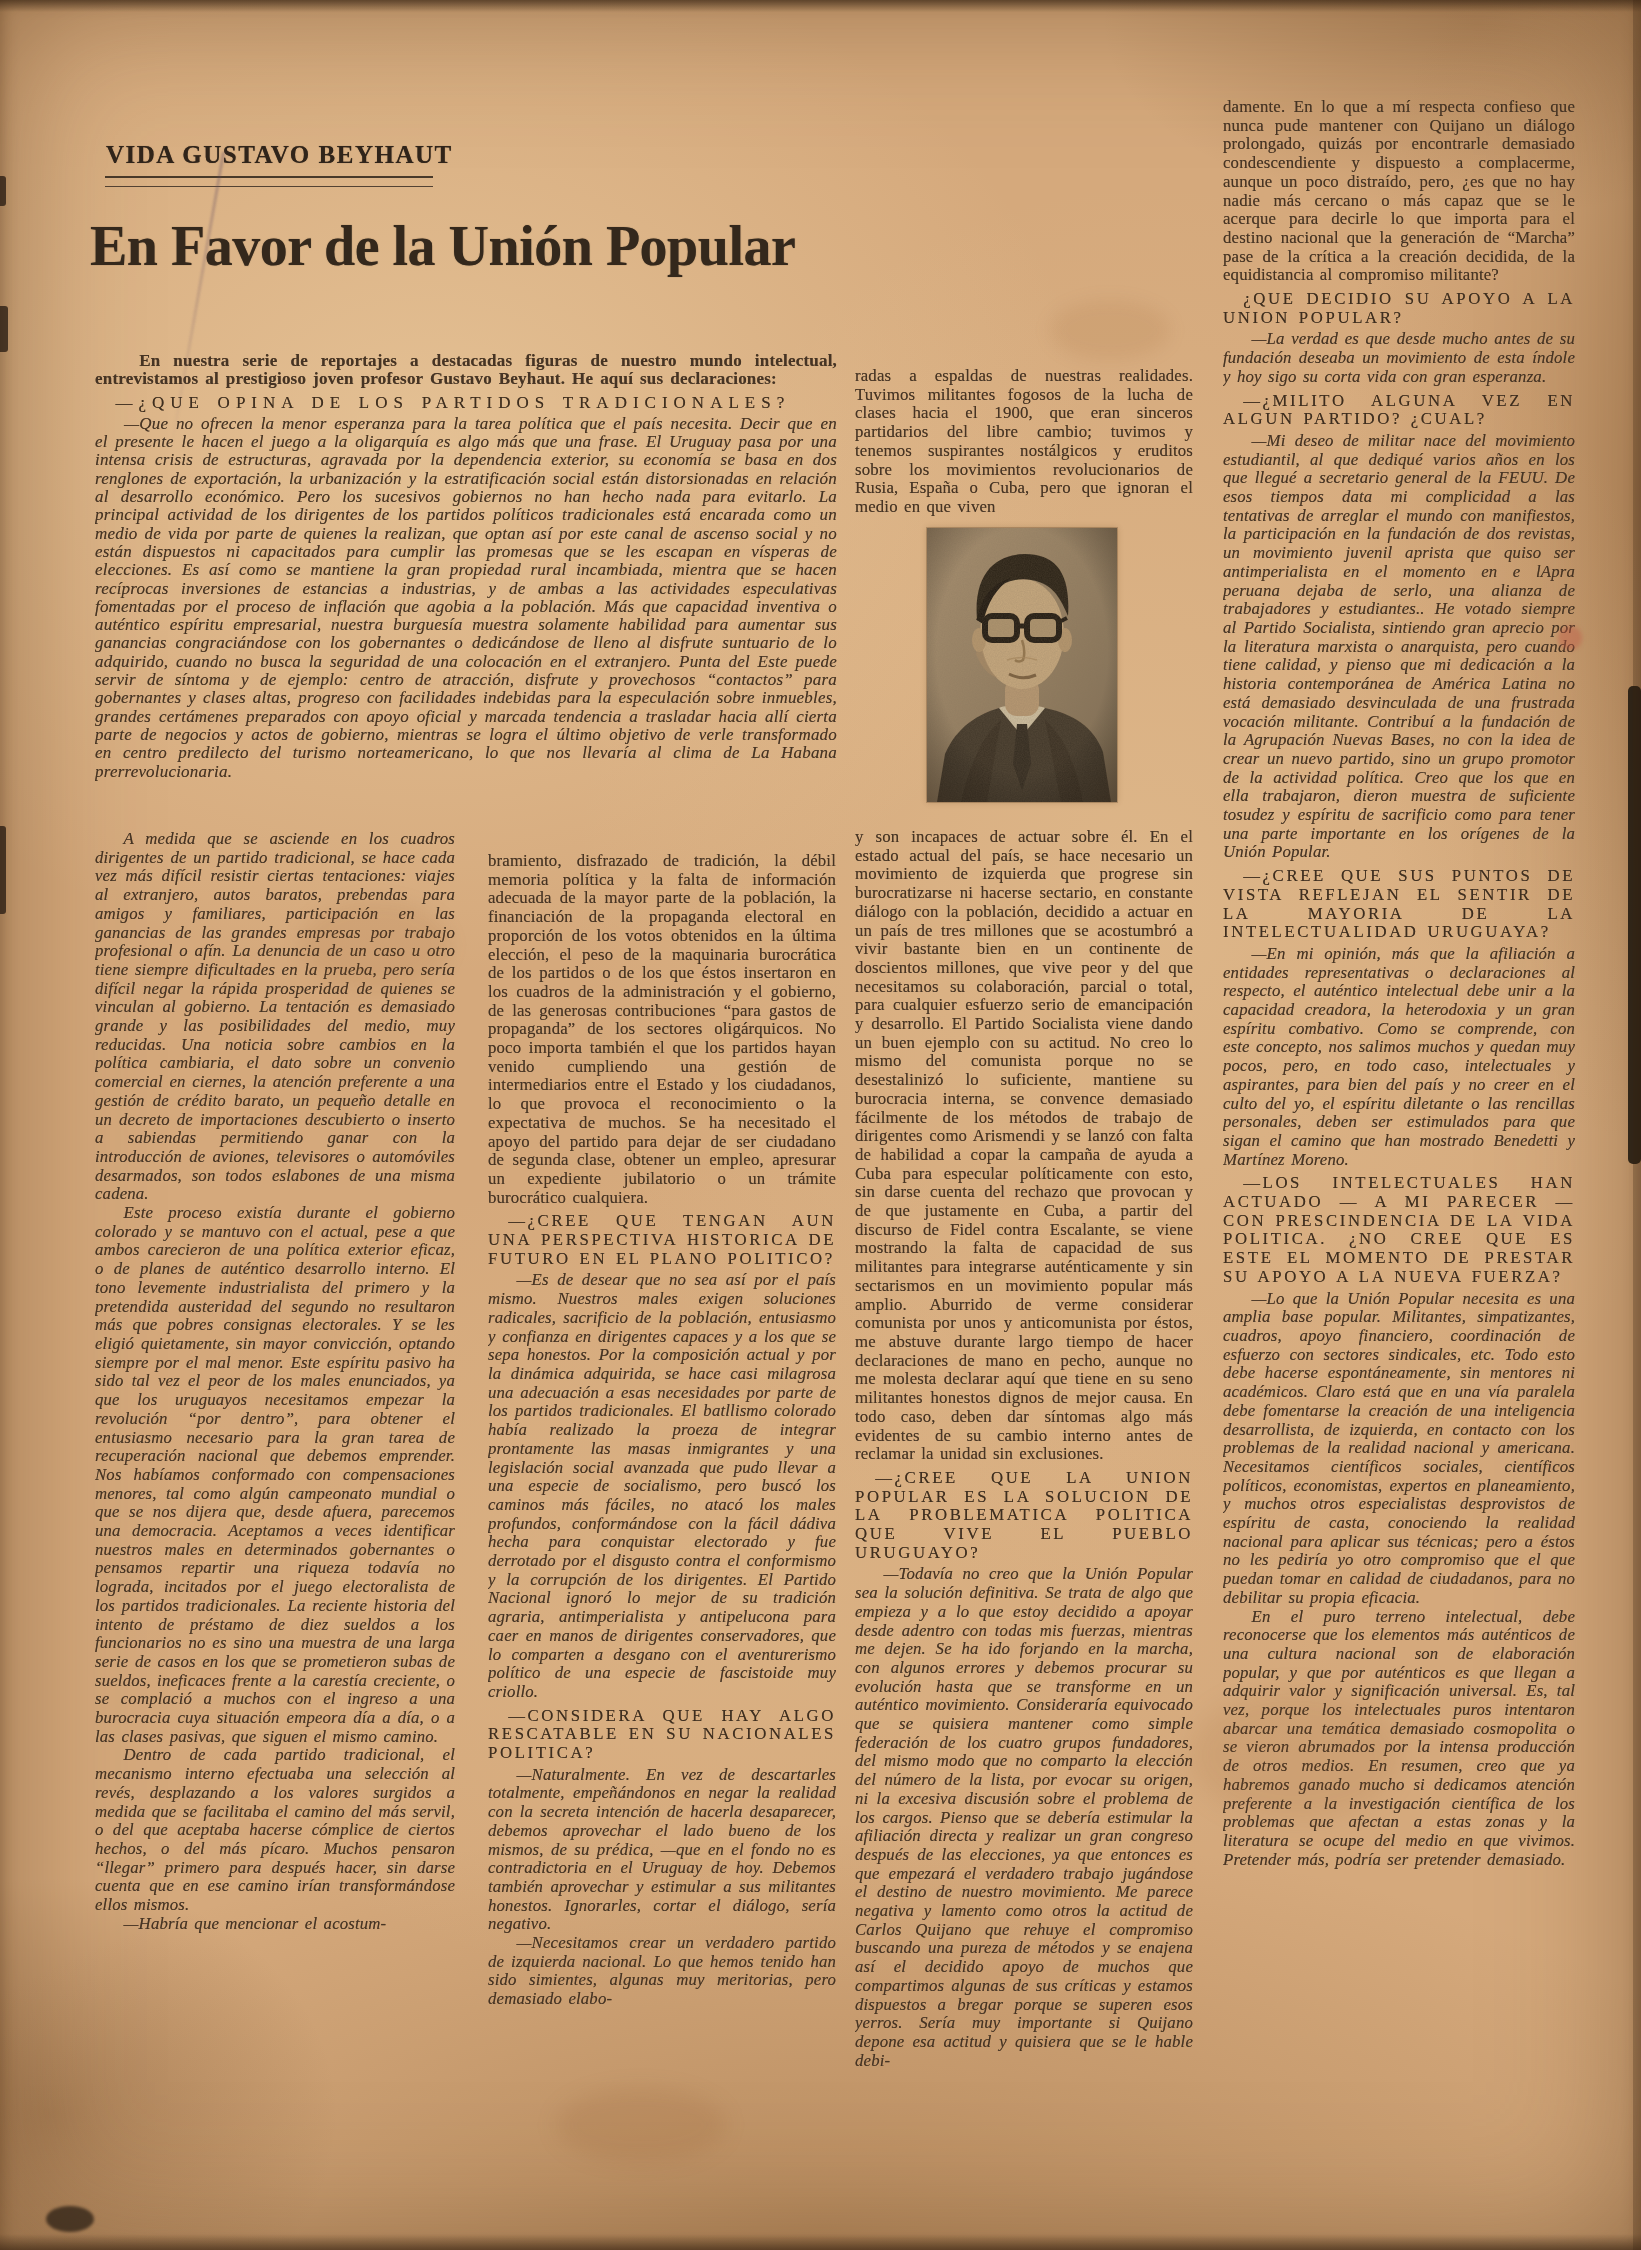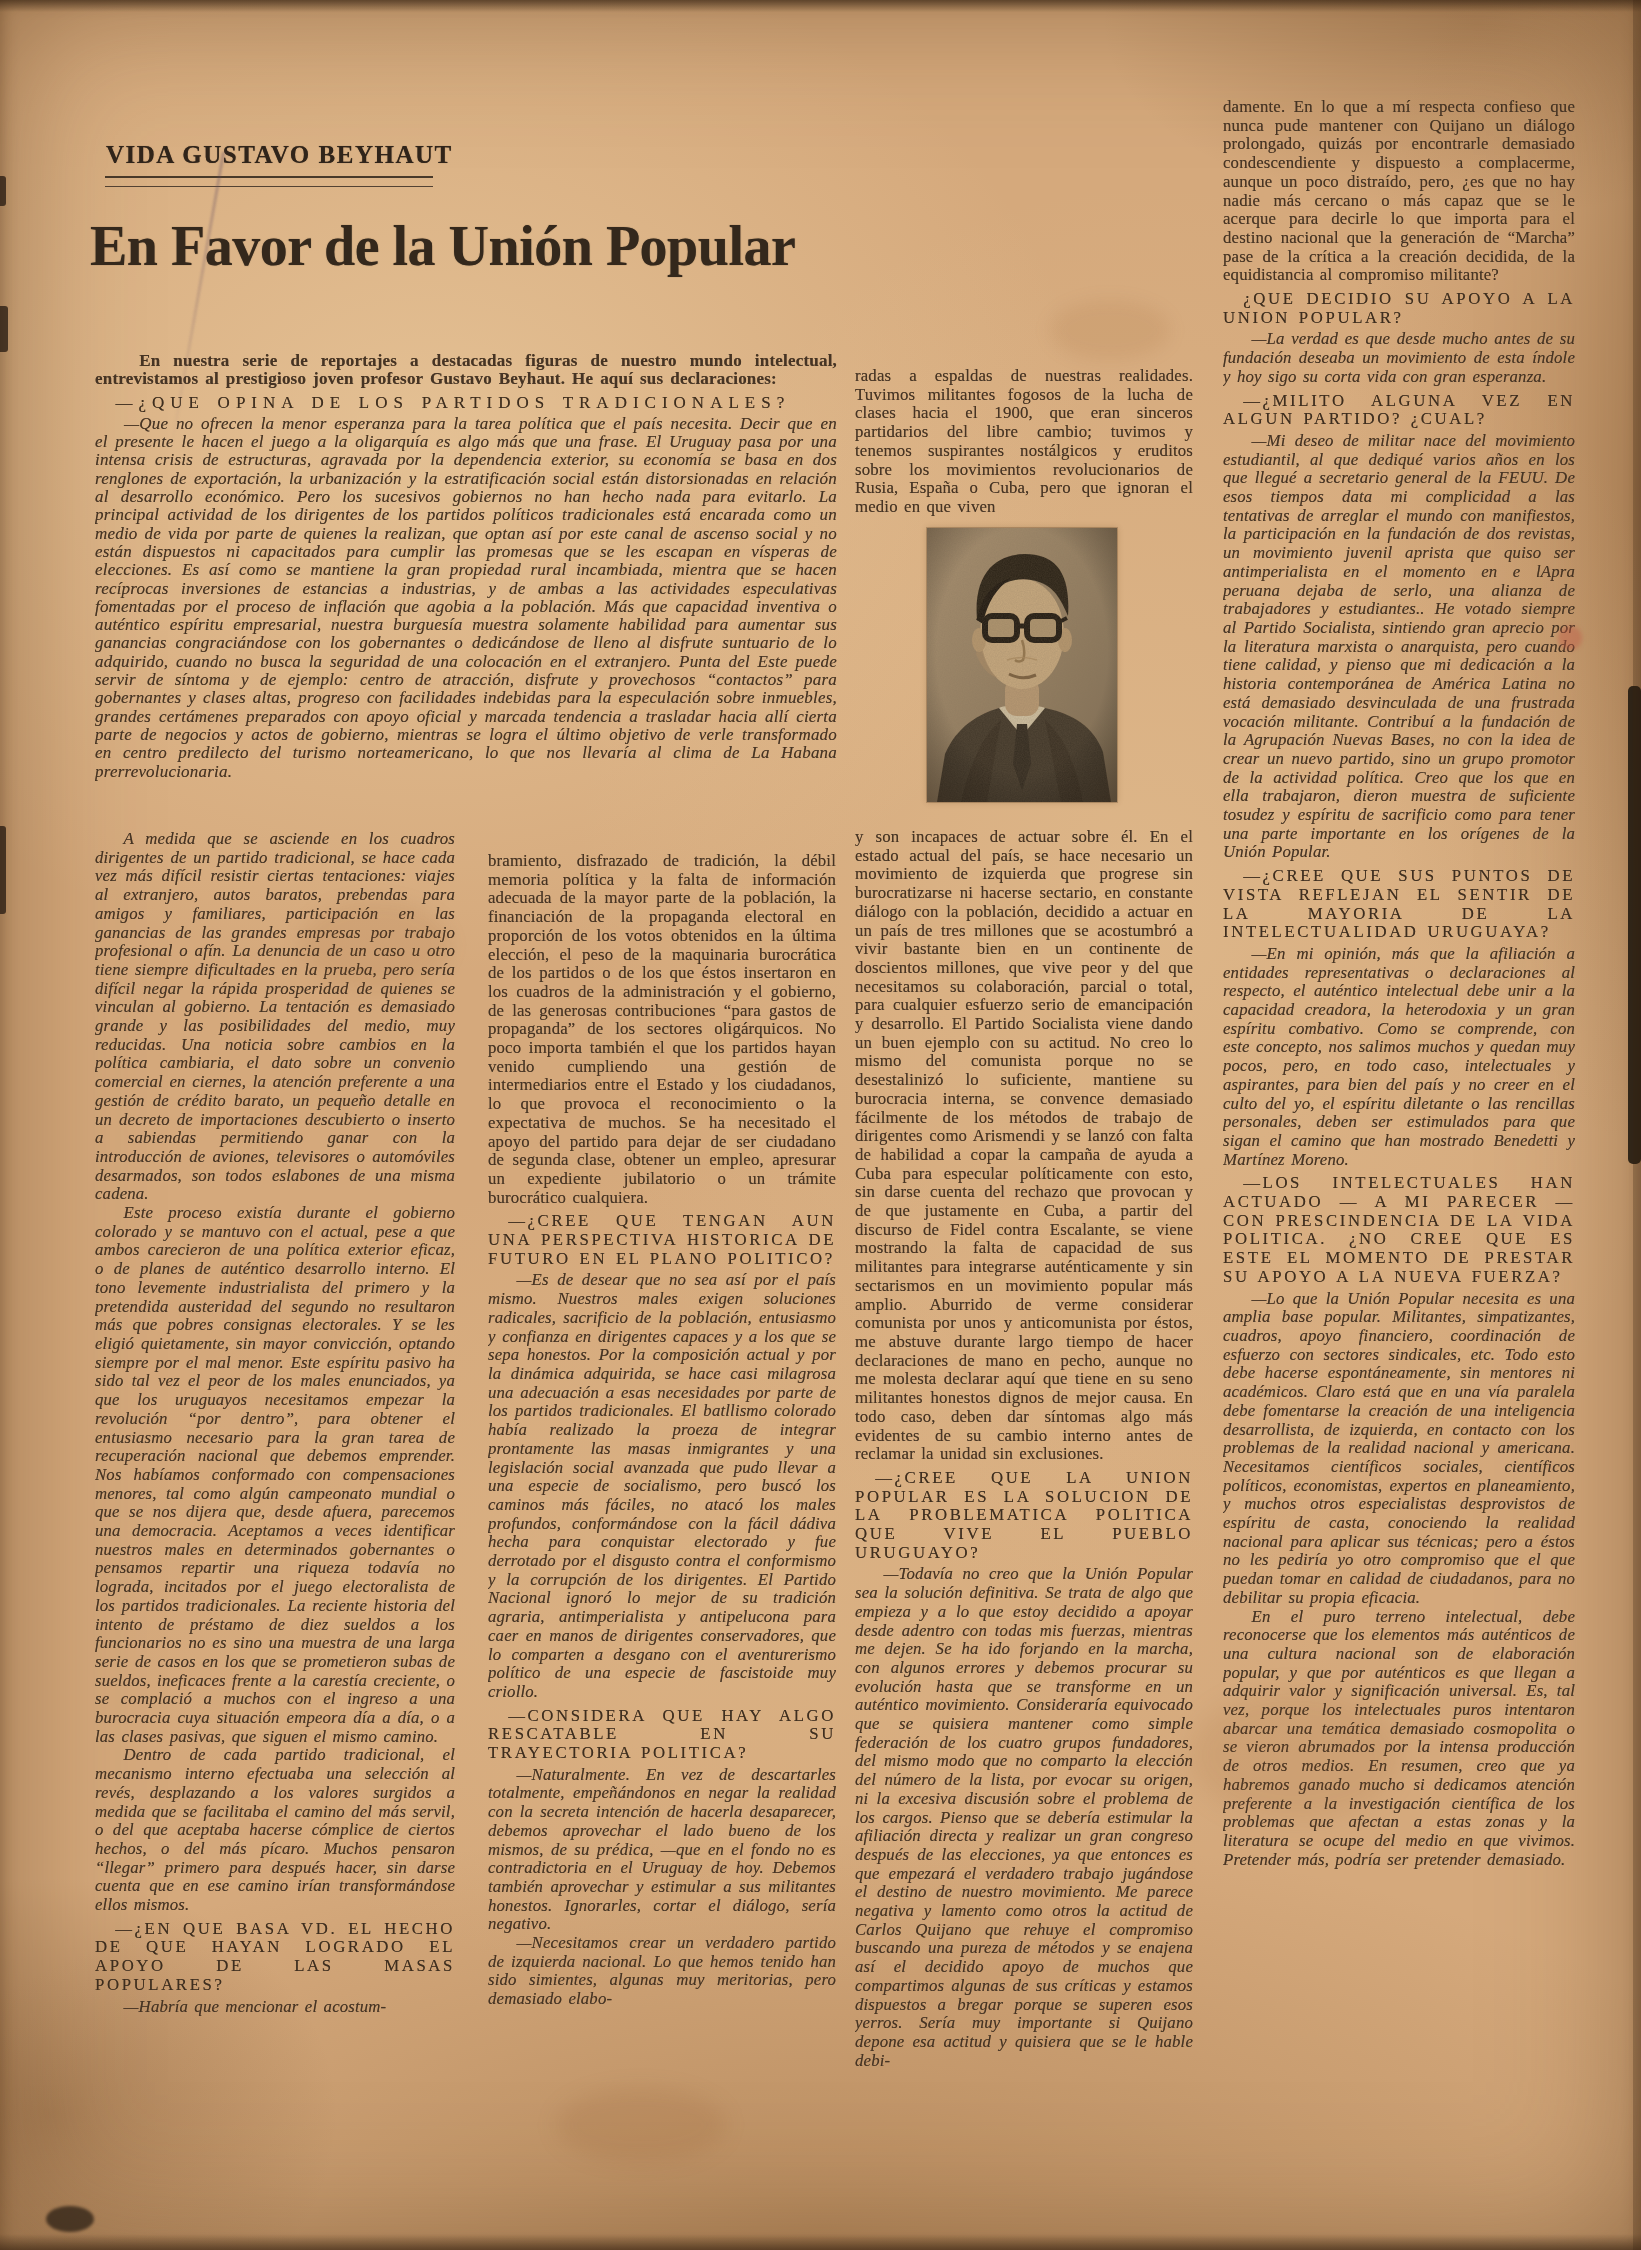--- a/index.html
+++ b/index.html
@@ -101,28 +101,27 @@
 
   <div class="abs col col-wide">
       <p class="block b-intro">En nuestra serie de reportajes a destacadas figuras de nuestro mundo intelectual, entrevistamos al prestigioso joven profesor Gustavo Beyhaut. He aquí sus declaraciones:</p>
       <p class="block b-question">—¿QUE OPINA DE LOS PARTIDOS TRADICIONALES?</p>
       <p class="block b-answer">—Que no ofrecen la menor esperanza para la tarea política que el país necesita. Decir que en el presente le hacen el juego a la oligarquía es algo más que una frase. El Uruguay pasa por una intensa crisis de estructuras, agravada por la dependencia exterior, su economía se basa en dos renglones de exportación, la urbanización y la estratificación social están distorsionadas en relación al desarrollo económico. Pero los sucesivos gobiernos no han hecho nada para evitarlo. La principal actividad de los dirigentes de los partidos políticos tradicionales está encarada como un medio de vida por parte de quienes la realizan, que optan así por este canal de ascenso social y no están dispuestos ni capacitados para cumplir las promesas que se les escapan en vísperas de elecciones. Es así como se mantiene la gran propiedad rural incambiada, mientra que se hacen recíprocas inversiones de estancias a industrias, y de ambas a las actividades especulativas fomentadas por el proceso de inflación que agobia a la población. Más que capacidad inventiva o auténtico espíritu empresarial, nuestra burguesía muestra solamente habilidad para aumentar sus ganancias congraciándose con los gobernantes o dedicándose de lleno al disfrute suntuario de lo adquirido, cuando no busca la seguridad de una colocación en el extranjero. Punta del Este puede servir de síntoma y de ejemplo: centro de atracción, disfrute y provechosos “contactos” para gobernantes y clases altas, progreso con facilidades indebidas para la especulación sobre inmuebles, grandes certámenes preparados con apoyo oficial y marcada tendencia a trasladar hacia allí cierta parte de negocios y actos de gobierno, mientras se logra el último objetivo de verle transformado en centro predilecto del turismo norteamericano, lo que nos llevaría al clima de La Habana prerrevolucionaria.</p>
     </div>
   <div id="col-a" class="abs col col-narrow">
       <p class="block b-para">A medida que se asciende en los cuadros dirigentes de un partido tradicional, se hace cada vez más difícil resistir ciertas tentaciones: viajes al extranjero, autos baratos, prebendas para amigos y familiares, participación en las ganancias de las grandes empresas por trabajo profesional o afín. La denuncia de un caso u otro tiene siempre dificultades en la prueba, pero sería difícil negar la rápida prosperidad de quienes se vinculan al gobierno. La tentación es demasiado grande y las posibilidades del medio, muy reducidas. Una noticia sobre cambios en la política cambiaria, el dato sobre un convenio comercial en ciernes, la atención preferente a una gestión de crédito barato, un pequeño detalle en un decreto de importaciones descubierto o inserto a sabiendas permitiendo ganar con la introducción de aviones, televisores o automóviles desarmados, son todos eslabones de una misma cadena.</p>
       <p class="block b-para">Este proceso existía durante el gobierno colorado y se mantuvo con el actual, pese a que ambos carecieron de una política exterior eficaz, o de planes de auténtico desarrollo interno. El tono levemente industrialista del primero y la pretendida austeridad del segundo no resultaron más que pobres consignas electorales. Y se les eligió quietamente, sin mayor convicción, optando siempre por el mal menor. Este espíritu pasivo ha sido tal vez el peor de los males enunciados, ya que los uruguayos necesitamos empezar la revolución “por dentro”, para obtener el entusiasmo necesario para la gran tarea de recuperación nacional que debemos emprender. Nos habíamos conformado con compensaciones menores, tal como algún campeonato mundial o que se nos dijera que, desde afuera, parecemos una democracia. Aceptamos a veces identificar nuestros males en determinados gobernantes o pensamos repartir una riqueza todavía no lograda, incitados por el juego electoralista de los partidos tradicionales. La reciente historia del intento de préstamo de diez sueldos a los funcionarios no es sino una muestra de una larga serie de casos en los que se prometieron subas de sueldos, ineficaces frente a la carestía creciente, o se complació a muchos con el ingreso a una burocracia cuya situación empeora día a día, o a las clases pasivas, que siguen el mismo camino.</p>
       <p class="block b-para">Dentro de cada partido tradicional, el mecanismo interno efectuaba una selección al revés, desplazando a los valores surgidos a medida que se facilitaba el camino del más servil, o del que aceptaba hacerse cómplice de ciertos hechos, o del más pícaro. Muchos pensaron “llegar” primero para después hacer, sin darse cuenta que en ese camino irían transformándose ellos mismos.</p>
-      <p class="block b-question">—¿EN QUE BASA VD. EL HECHO DE QUE HAYAN LOGRADO EL APOYO DE LAS MASAS POPULARES?</p>
       <p class="block b-answer">—Habría que mencionar el acostum-</p>
     </div>
   <div id="col-b" class="abs col col-narrow">
       <p class="block b-cont">bramiento, disfrazado de tradición, la débil memoria política y la falta de información adecuada de la mayor parte de la población, la financiación de la propaganda electoral en proporción de los votos obtenidos en la última elección, el peso de la maquinaria burocrática de los partidos o de los que éstos insertaron en los cuadros de la administración y el gobierno, de las generosas contribuciones “para gastos de propaganda” de los sectores oligárquicos. No poco importa también el que los partidos hayan venido cumpliendo una gestión de intermediarios entre el Estado y los ciudadanos, lo que provoca el reconocimiento o la expectativa de muchos. Se ha necesitado el apoyo del partido para dejar de ser ciudadano de segunda clase, obtener un empleo, apresurar un expediente jubilatorio o un trámite burocrático cualquiera.</p>
       <p class="block b-question">—¿CREE QUE TENGAN AUN UNA PERSPECTIVA HISTORICA DE FUTURO EN EL PLANO POLITICO?</p>
       <p class="block b-answer">—Es de desear que no sea así por el país mismo. Nuestros males exigen soluciones radicales, sacrificio de la población, entusiasmo y confianza en dirigentes capaces y a los que se sepa honestos. Por la composición actual y por la dinámica adquirida, se hace casi milagrosa una adecuación a esas necesidades por parte de los partidos tradicionales. El batllismo colorado había realizado la proeza de integrar prontamente las masas inmigrantes y una legislación social avanzada que pudo llevar a una especie de socialismo, pero buscó los caminos más fáciles, no atacó los males profundos, conformándose con la fácil dádiva hecha para conquistar electorado y fue derrotado por el disgusto contra el conformismo y la corrupción de los dirigentes. El Partido Nacional ignoró lo mejor de su tradición agraria, antimperialista y antipelucona para caer en manos de dirigentes conservadores, que lo comparten a desgano con el aventurerismo político de una especie de fascistoide muy criollo.</p>
-      <p class="block b-question">—CONSIDERA QUE HAY ALGO RESCATABLE EN SU TRAYECTORIA POLITICA?</p>
+      <p class="block b-question">—CONSIDERA QUE HAY ALGO RESCATABLE EN SU NACIONALES POLITICA?</p>
       <p class="block b-answer">—Naturalmente. En vez de descartarles totalmente, empeñándonos en negar la realidad con la secreta intención de hacerla desaparecer, debemos aprovechar el lado bueno de los mismos, de su prédica, —que en el fondo no es contradictoria en el Uruguay de hoy. Debemos también aprovechar y estimular a sus militantes honestos. Ignorarles, cortar el diálogo, sería negativo.</p>
       <p class="block b-answer">—Necesitamos crear un verdadero partido de izquierda nacional. Lo que hemos tenido han sido simientes, algunas muy meritorias, pero demasiado elabo-</p>
     </div>
   <div id="col-d-top" class="abs col col-narrow">
       <p class="block b-cont">radas a espaldas de nuestras realidades. Tuvimos militantes fogosos de la lucha de clases hacia el 1900, que eran sinceros partidarios del libre cambio; tuvimos y tenemos suspirantes nostálgicos y eruditos sobre los movimientos revolucionarios de Rusia, España o Cuba, pero que ignoran el medio en que viven</p>
     </div>
   <div id="col-d-bot" class="abs col col-narrow">
       <p class="block b-cont">y son incapaces de actuar sobre él. En el estado actual del país, se hace necesario un movimiento de izquierda que progrese sin burocratizarse ni hacerse sectario, en constante diálogo con la población, decidido a actuar en un país de tres millones que se acostumbró a vivir bastante bien en un continente de doscientos millones, que vive peor y del que necesitamos su colaboración, parcial o total, para cualquier esfuerzo serio de emancipación y desarrollo. El Partido Socialista viene dando un buen ejemplo con su actitud. No creo lo mismo del comunista porque no se desestalinizó lo suficiente, mantiene su burocracia interna, se convence demasiado fácilmente de los métodos de trabajo de dirigentes como Arismendi y se lanzó con falta de habilidad a copar la campaña de ayuda a Cuba para especular políticamente con esto, sin darse cuenta del rechazo que provocan y de que justamente en Cuba, a partir del discurso de Fidel contra Escalante, se viene mostrando la falta de capacidad de sus militantes para integrarse auténticamente y sin sectarismos en un movimiento popular más amplio. Aburrido de verme considerar comunista por unos y anticomunista por éstos, me abstuve durante largo tiempo de hacer declaraciones de mano en pecho, aunque no me molesta declarar aquí que tiene en su seno militantes honestos dignos de mejor causa. En todo caso, deben dar síntomas algo más evidentes de su cambio interno antes de reclamar la unidad sin exclusiones.</p>
       <p class="block b-question">—¿CREE QUE LA UNION POPULAR ES LA SOLUCION DE LA PROBLEMATICA POLITICA QUE VIVE EL PUEBLO URUGUAYO?</p>
       <p class="block b-answer">—Todavía no creo que la Unión Popular sea la solución definitiva. Se trata de algo que empieza y a lo que estoy decidido a apoyar desde adentro con todas mis fuerzas, mientras me dejen. Se ha ido forjando en la marcha, con algunos errores y debemos procurar su evolución hasta que se transforme en un auténtico movimiento. Consideraría equivocado que se quisiera mantener como simple federación de los cuatro grupos fundadores, del mismo modo que no comparto la elección del número de la lista, por evocar su origen, ni la excesiva discusión sobre el problema de los cargos. Pienso que se debería estimular la afiliación directa y realizar un gran congreso después de las elecciones, ya que entonces es que empezará el verdadero trabajo jugándose el destino de nuestro movimiento. Me parece negativa y lamento como otros la actitud de Carlos Quijano que rehuye el compromiso buscando una pureza de métodos y se enajena así el decidido apoyo de muchos que compartimos algunas de sus críticas y estamos dispuestos a bregar porque se superen esos yerros. Sería muy importante si Quijano depone esa actitud y quisiera que se le hable debi-</p>

